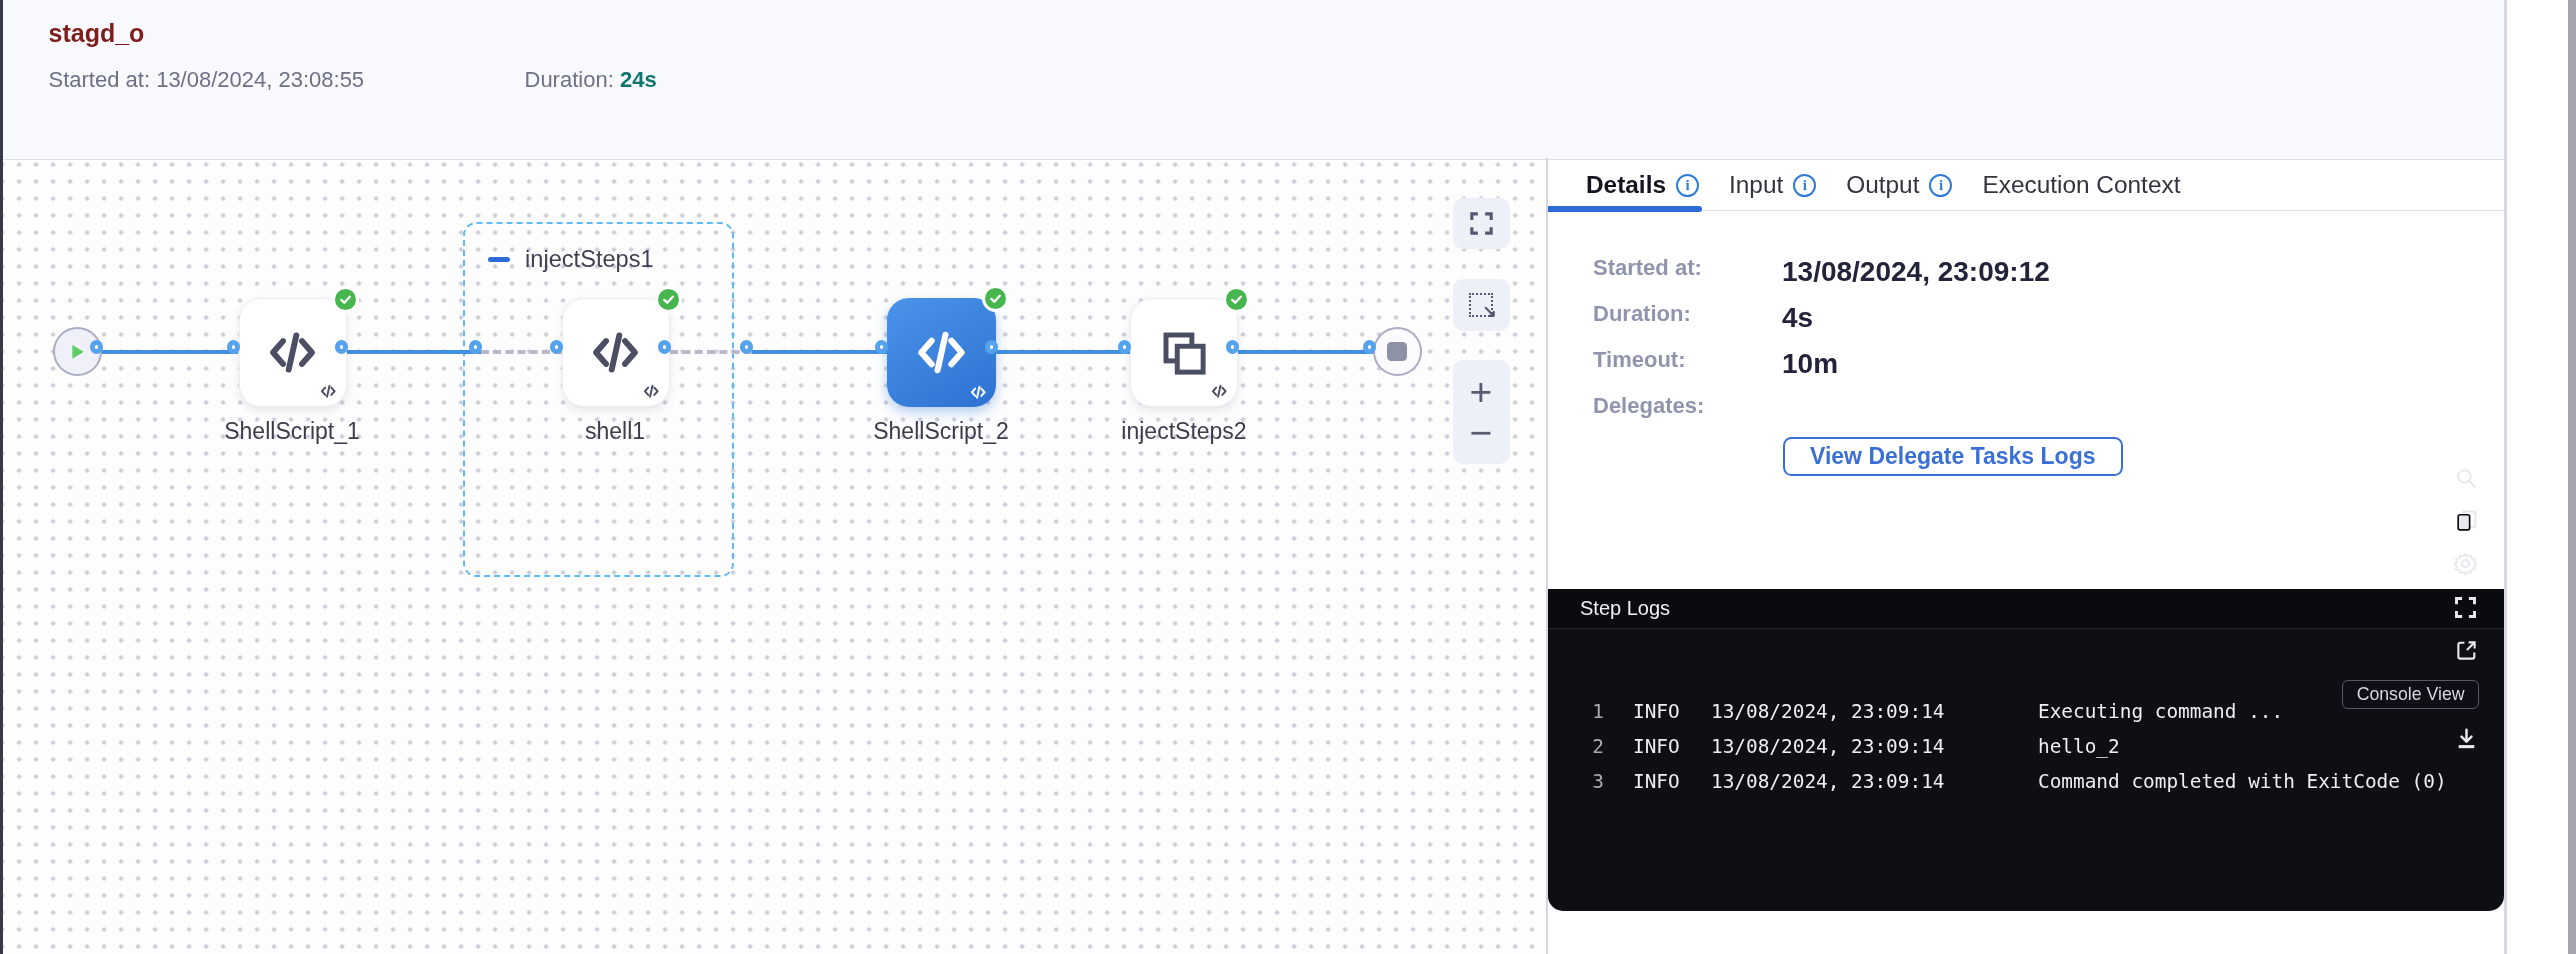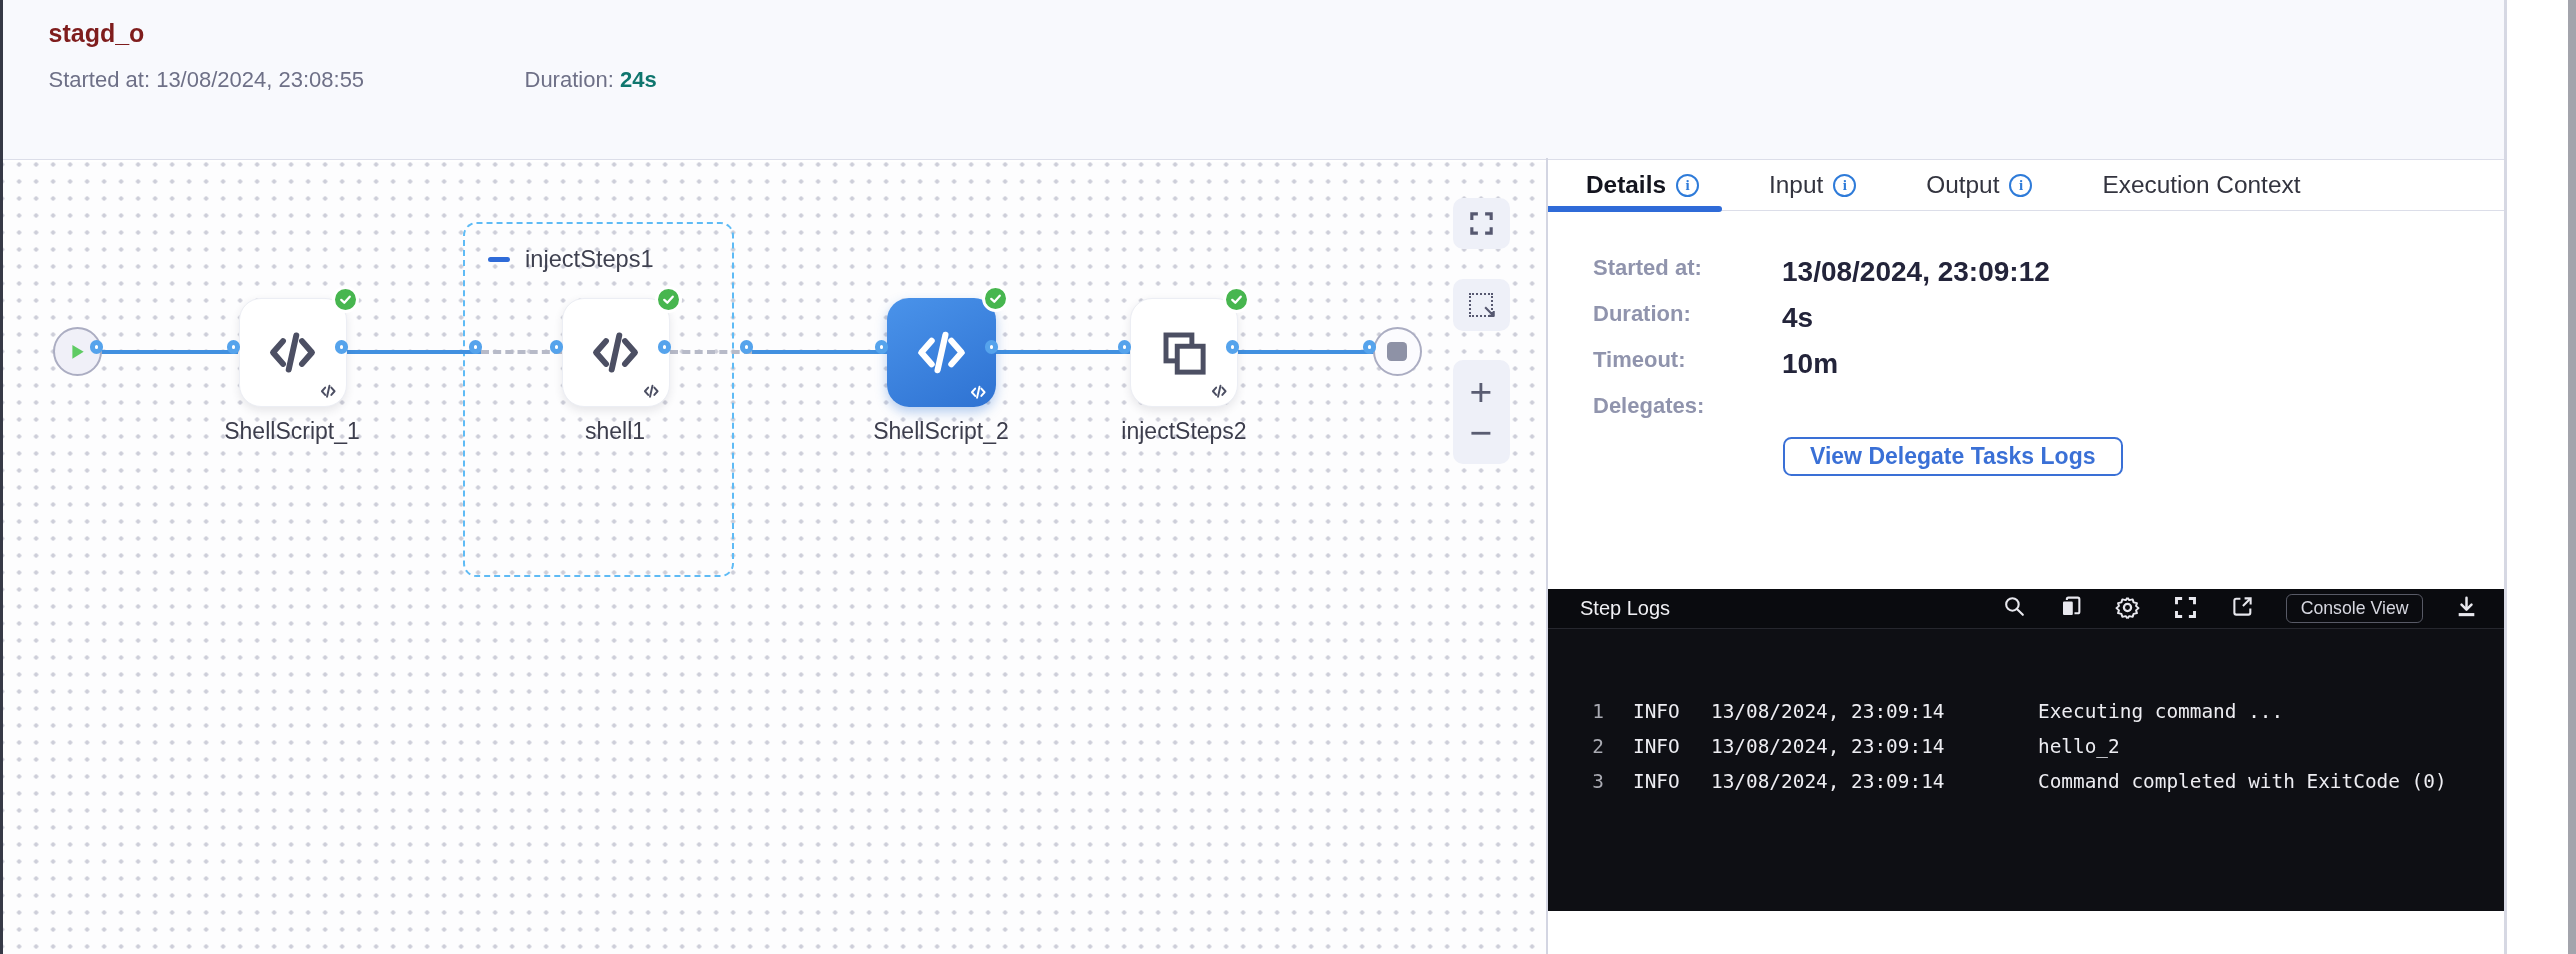--- a/index.html
+++ b/index.html
@@ -53,41 +53,41 @@
   .ctrl-marquee { top:117px; height:52px; }
   .ctrl-zoom { top:198px; height:104px; flex-direction:column; justify-content:space-around; padding:11.8px 0; }
   .marquee-box { width:23.6px; height:23.6px; border:2.5px dotted #565870; position:relative; }
   .marquee-arrow { position:absolute; right:-5.9px; bottom:-7.6px; font-size:17px; color:#565870; font-weight:bold; }
   .zoom-glyph { font-size:39px; font-weight:200; line-height:0.8; color:#5a5d72; }
 
   
   .right-panel { position:absolute; left:1548px; top:160px; width:956px; height:795px; background:#ffffff; z-index:6; }
 
   .tabs { height:51px; border-bottom:1.7px solid #dcdee9; display:flex; align-items:stretch; }
-  .tab { display:flex; align-items:center; gap:10px; font-size:24.4px; color:#33343f; padding:0 35px; position:relative; cursor:default; }
+  .tab { display:flex; align-items:center; gap:10px; font-size:24.4px; color:#33343f; padding:0 15px; position:relative; cursor:default; }
   .tab:first-child { padding-left:38px; }
   .tab.active { font-weight:bold; color:#14151f; }
   .tab.active::after { content:''; position:absolute; left:0; right:11.8px; bottom:-1.7px; height:5.9px; background:#2f6bd8; border-radius:0 4.2px 4.2px 0; }
   .info-icon { width:23px; height:23px; border:2.1px solid #2e7bd9; border-radius:50%; color:#2e7bd9; font-size:15px; font-weight:bold;
                display:flex; align-items:center; justify-content:center; font-family:"Liberation Serif", serif; flex:none; }
 
   .details { position:absolute; left:0; top:51px; width:100%; }
   .drow { display:flex; align-items:flex-start; padding-left:45px; margin-top:11.8px; min-height:26px; }
   .drow:first-child { margin-top:44px; }
   .dlabel { width:189px; font-size:22px; font-weight:bold; color:#9094ad; flex:none; }
   .dvalue { width:648px; font-size:28px; font-weight:bold; color:#23243a; line-height:1.22; }
   .dlink { color:#3c6fd8; font-weight:normal; cursor:pointer; }
   .delegate-btn { display:inline-flex; align-items:center; justify-content:center; margin:18.5px 0 0 235px; height:39px; padding:0 25px;
                   border:2.5px solid #3a70d6; border-radius:8.4px; background:#fff; color:#3a70d6; font-size:23px; font-weight:bold; cursor:pointer; }
 
   
-  .steplogs { position:absolute; left:0; top:429px; width:956px; height:322px; background:#0e0f14; }
+  .steplogs { position:absolute; left:0; top:429px; width:956px; height:322px; background:#0e0f14;border-radius:15px; }
   .sl-header { height:40px; background:#0a0b0f; border-bottom:1.7px solid #26272e; display:flex; align-items:center; padding:0 25px 0 32px; }
   .sl-title { color:#f0f0f4; font-size:20px; }
-  .sl-icons { margin-left:auto; display:flex; align-items:flex-start; gap:31px; color:#e8e8ee; }
+  .sl-icons { margin-left:auto; display:flex; align-items:flex-end; gap:17px; color:#e8e8ee;flex-direction:column; }
   .sl-icons svg { display:block; }
   .console-btn { border:1.7px solid #585a66; border-radius:5.9px; color:#d6d7e0; font-size:17.7px; padding:3.4px 13.5px; cursor:pointer; white-space:nowrap; }
   .sl-body { position:relative; padding-top:71px; font-family:"DejaVu Sans Mono", monospace; font-size:19.4px; color:#ededf2; }
   .logline { position:relative; height:35px; }
   .ln { position:absolute; left:0; width:56px; text-align:right; color:#a9aab2; }
   .lv { position:absolute; left:85px; }
   .lt { position:absolute; left:163px; }
   .lm { position:absolute; left:490px; white-space:pre; }
 </style>
 </head>

